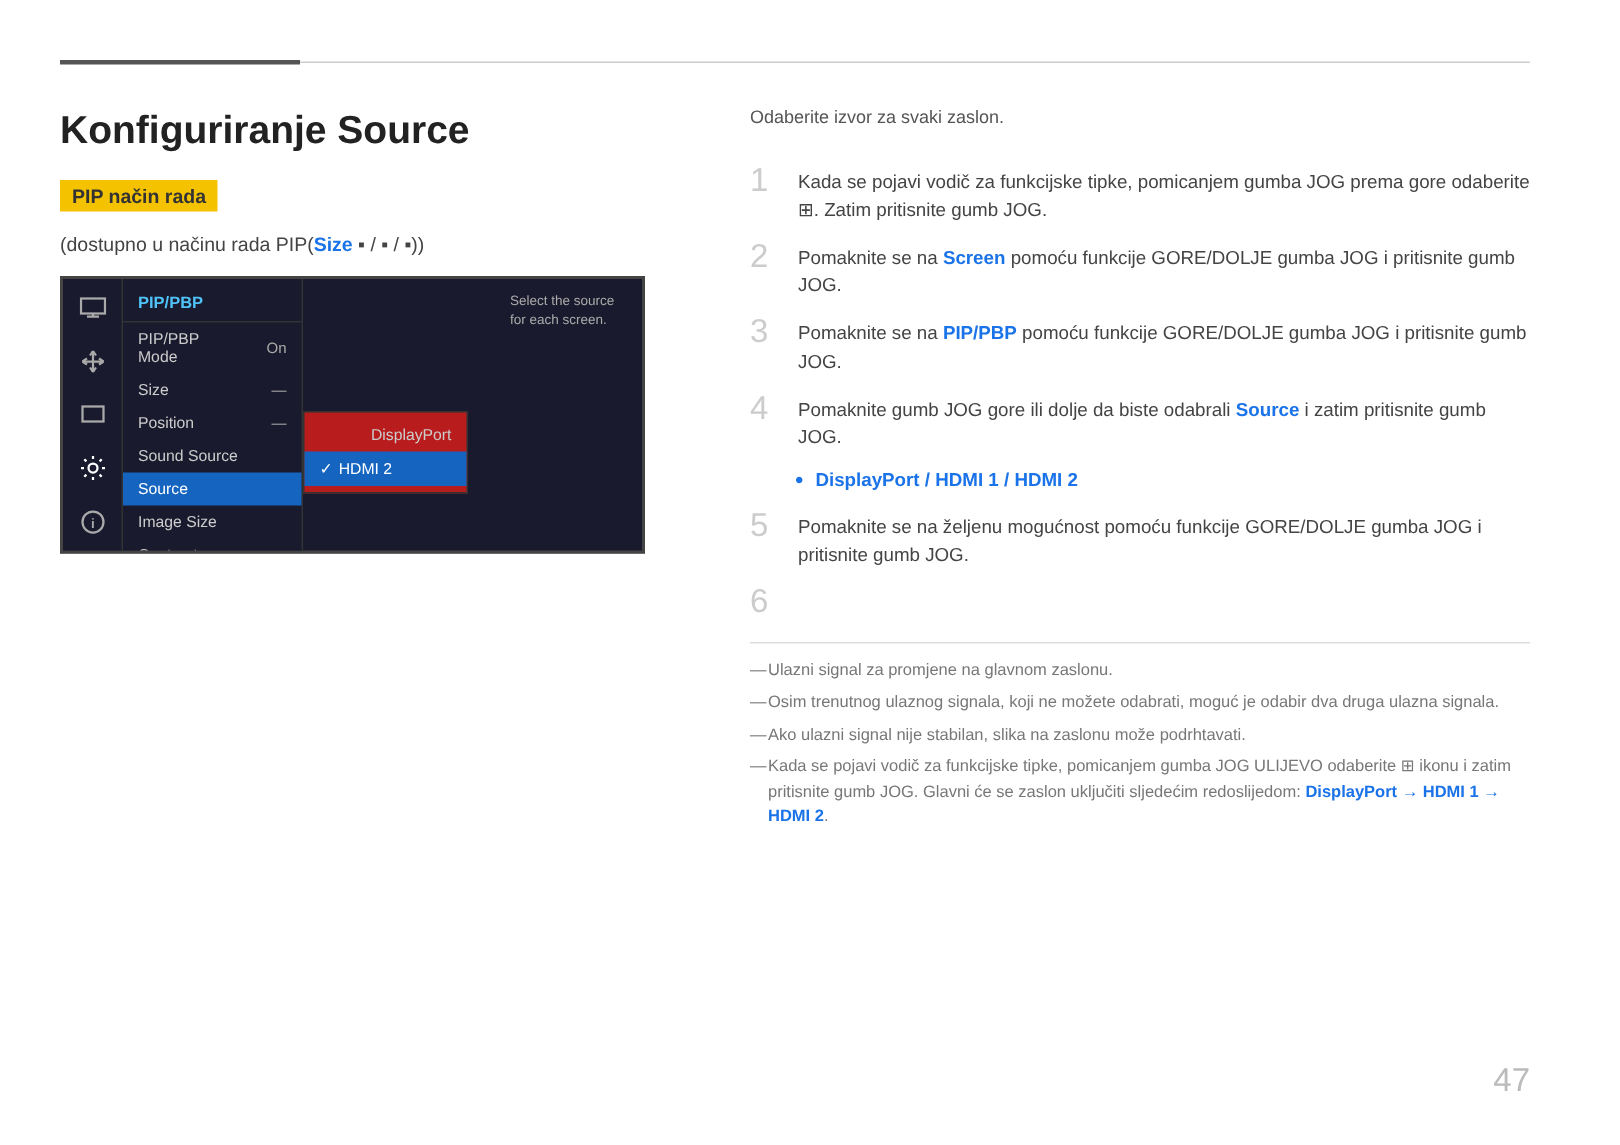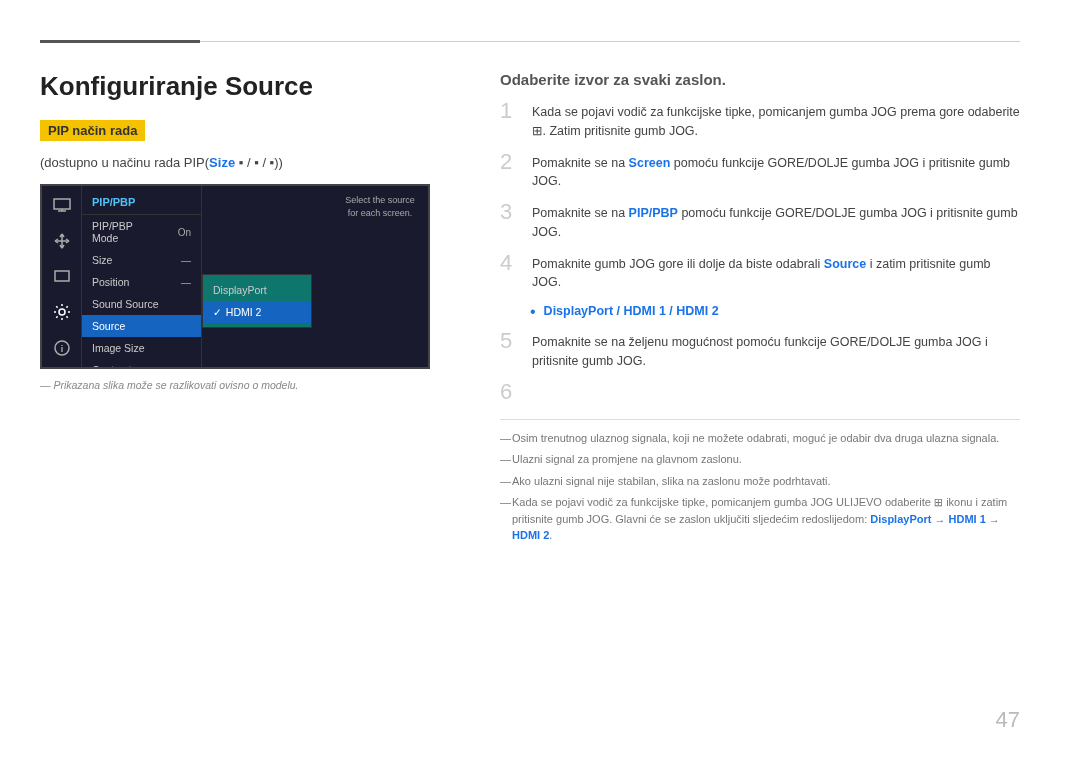--- a/index.html
+++ b/index.html
@@ -143,26 +143,27 @@
       justify-content: space-between;
       align-items: center;
     }
     .menu-item-value {
       color: #aaa;
       font-size: 10px;
     }
 
     .monitor-submenu {
       width: 110px;
-      background: #0f766e;
+      background: #b91c1c;
       border: 1px solid #333;
       padding: 4px 0;
       position: absolute;
       left: 160px;
       top: 88px;
+      text-align: right;
     }
 
     .submenu-item {
       font-size: 10.5px;
       color: #ccc;
       padding: 5px 10px;
     }
     .submenu-item.selected {
       background: #1565c0;
       color: #fff;
@@ -170,42 +171,41 @@
       align-items: center;
       gap: 4px;
     }
 
     .monitor-hint {
       position: absolute;
       right: 8px;
       top: 8px;
       color: #aaa;
       font-size: 9px;
-      text-align: center;
+      text-align: left;
       line-height: 1.4;
       width: 80px;
     }
 
     .bottom-note {
       font-size: 10.5px;
       color: #888;
       margin-top: 10px;
       font-style: italic;
     }
 
     
     .right-col {
       flex: 1;
     }
 
     .intro-text {
-      font-size: 15px;
+      font-size: 12px;
       color: #555;
-      margin-bottom: 12px;
-      font-weight: bold;
+      margin-bottom: 24px;
     }
 
     .steps-list {
       list-style: none;
       margin-bottom: 12px;
     }
 
     .step-item {
       display: flex;
       gap: 12px;
@@ -383,21 +383,20 @@
           </div>
         </div>
 
         <div class="monitor-hint">
           <span>Select the source for each screen.</span>
         </div>
 
       </div>
       
 
-      <div class="bottom-note">— Prikazana slika može se razlikovati ovisno o modelu.</div>
 
     </div>
 
     <div class="right-col">
 
       <div class="intro-text">Odaberite izvor za svaki zaslon.</div>
 
       <ol class="steps-list">
 
         <li class="step-item">
@@ -434,22 +433,22 @@
           <span class="step-text">Pomaknite se na željenu mogućnost pomoću funkcije GORE/DOLJE gumba JOG i pritisnite gumb JOG.</span>
         </li>
 
         <li class="step-item">
           <span class="step-num">6</span>
         </li>
 
       </ol>
 
       <div class="footer-notes">
+        <div class="footer-note">Ulazni signal za promjene na glavnom zaslonu.</div>
         <div class="footer-note">Osim trenutnog ulaznog signala, koji ne možete odabrati, moguć je odabir dva druga ulazna signala.</div>
-        <div class="footer-note">Ulazni signal za promjene na glavnom zaslonu.</div>
         <div class="footer-note">Ako ulazni signal nije stabilan, slika na zaslonu može podrhtavati.</div>
         <div class="footer-note">Kada se pojavi vodič za funkcijske tipke, pomicanjem gumba JOG ULIJEVO odaberite ⊞ ikonu i zatim pritisnite gumb JOG. Glavni će se zaslon uključiti sljedećim redoslijedom: <span class="highlight-blue">DisplayPort → HDMI 1 → HDMI 2</span>.</div>
       </div>
 
     </div>
 
   </div>
 
   <div class="page-number">47</div>
 

